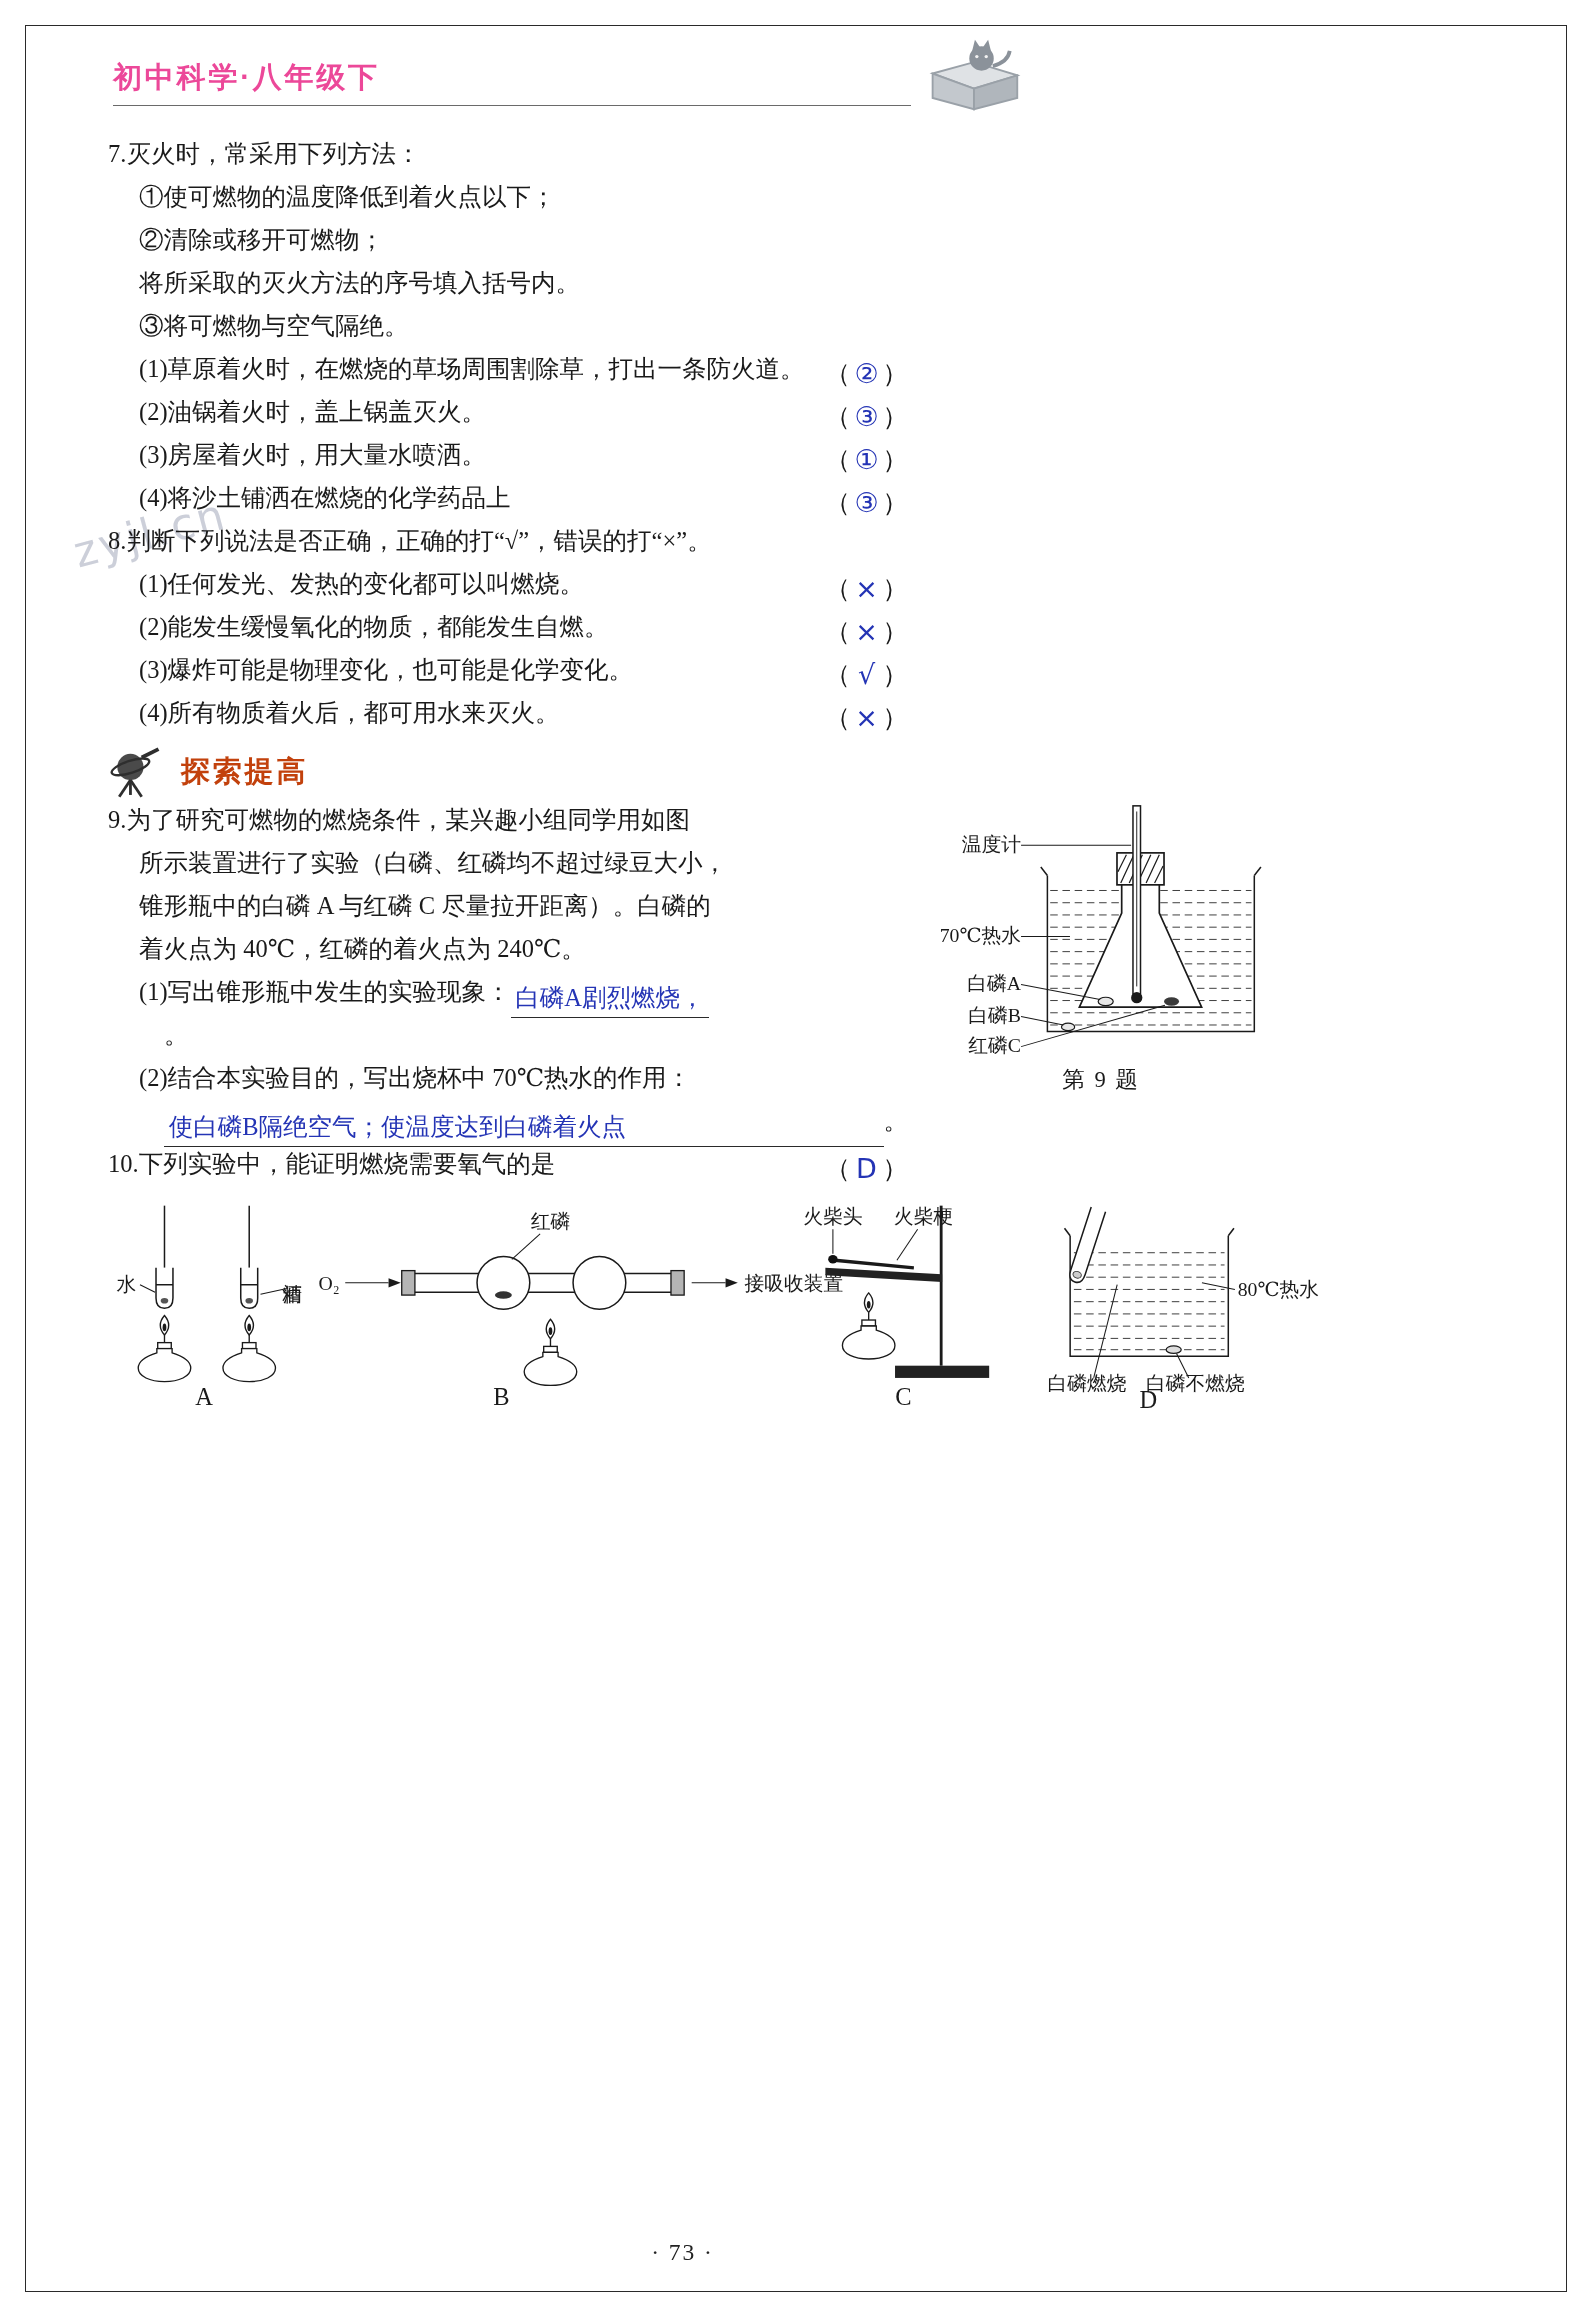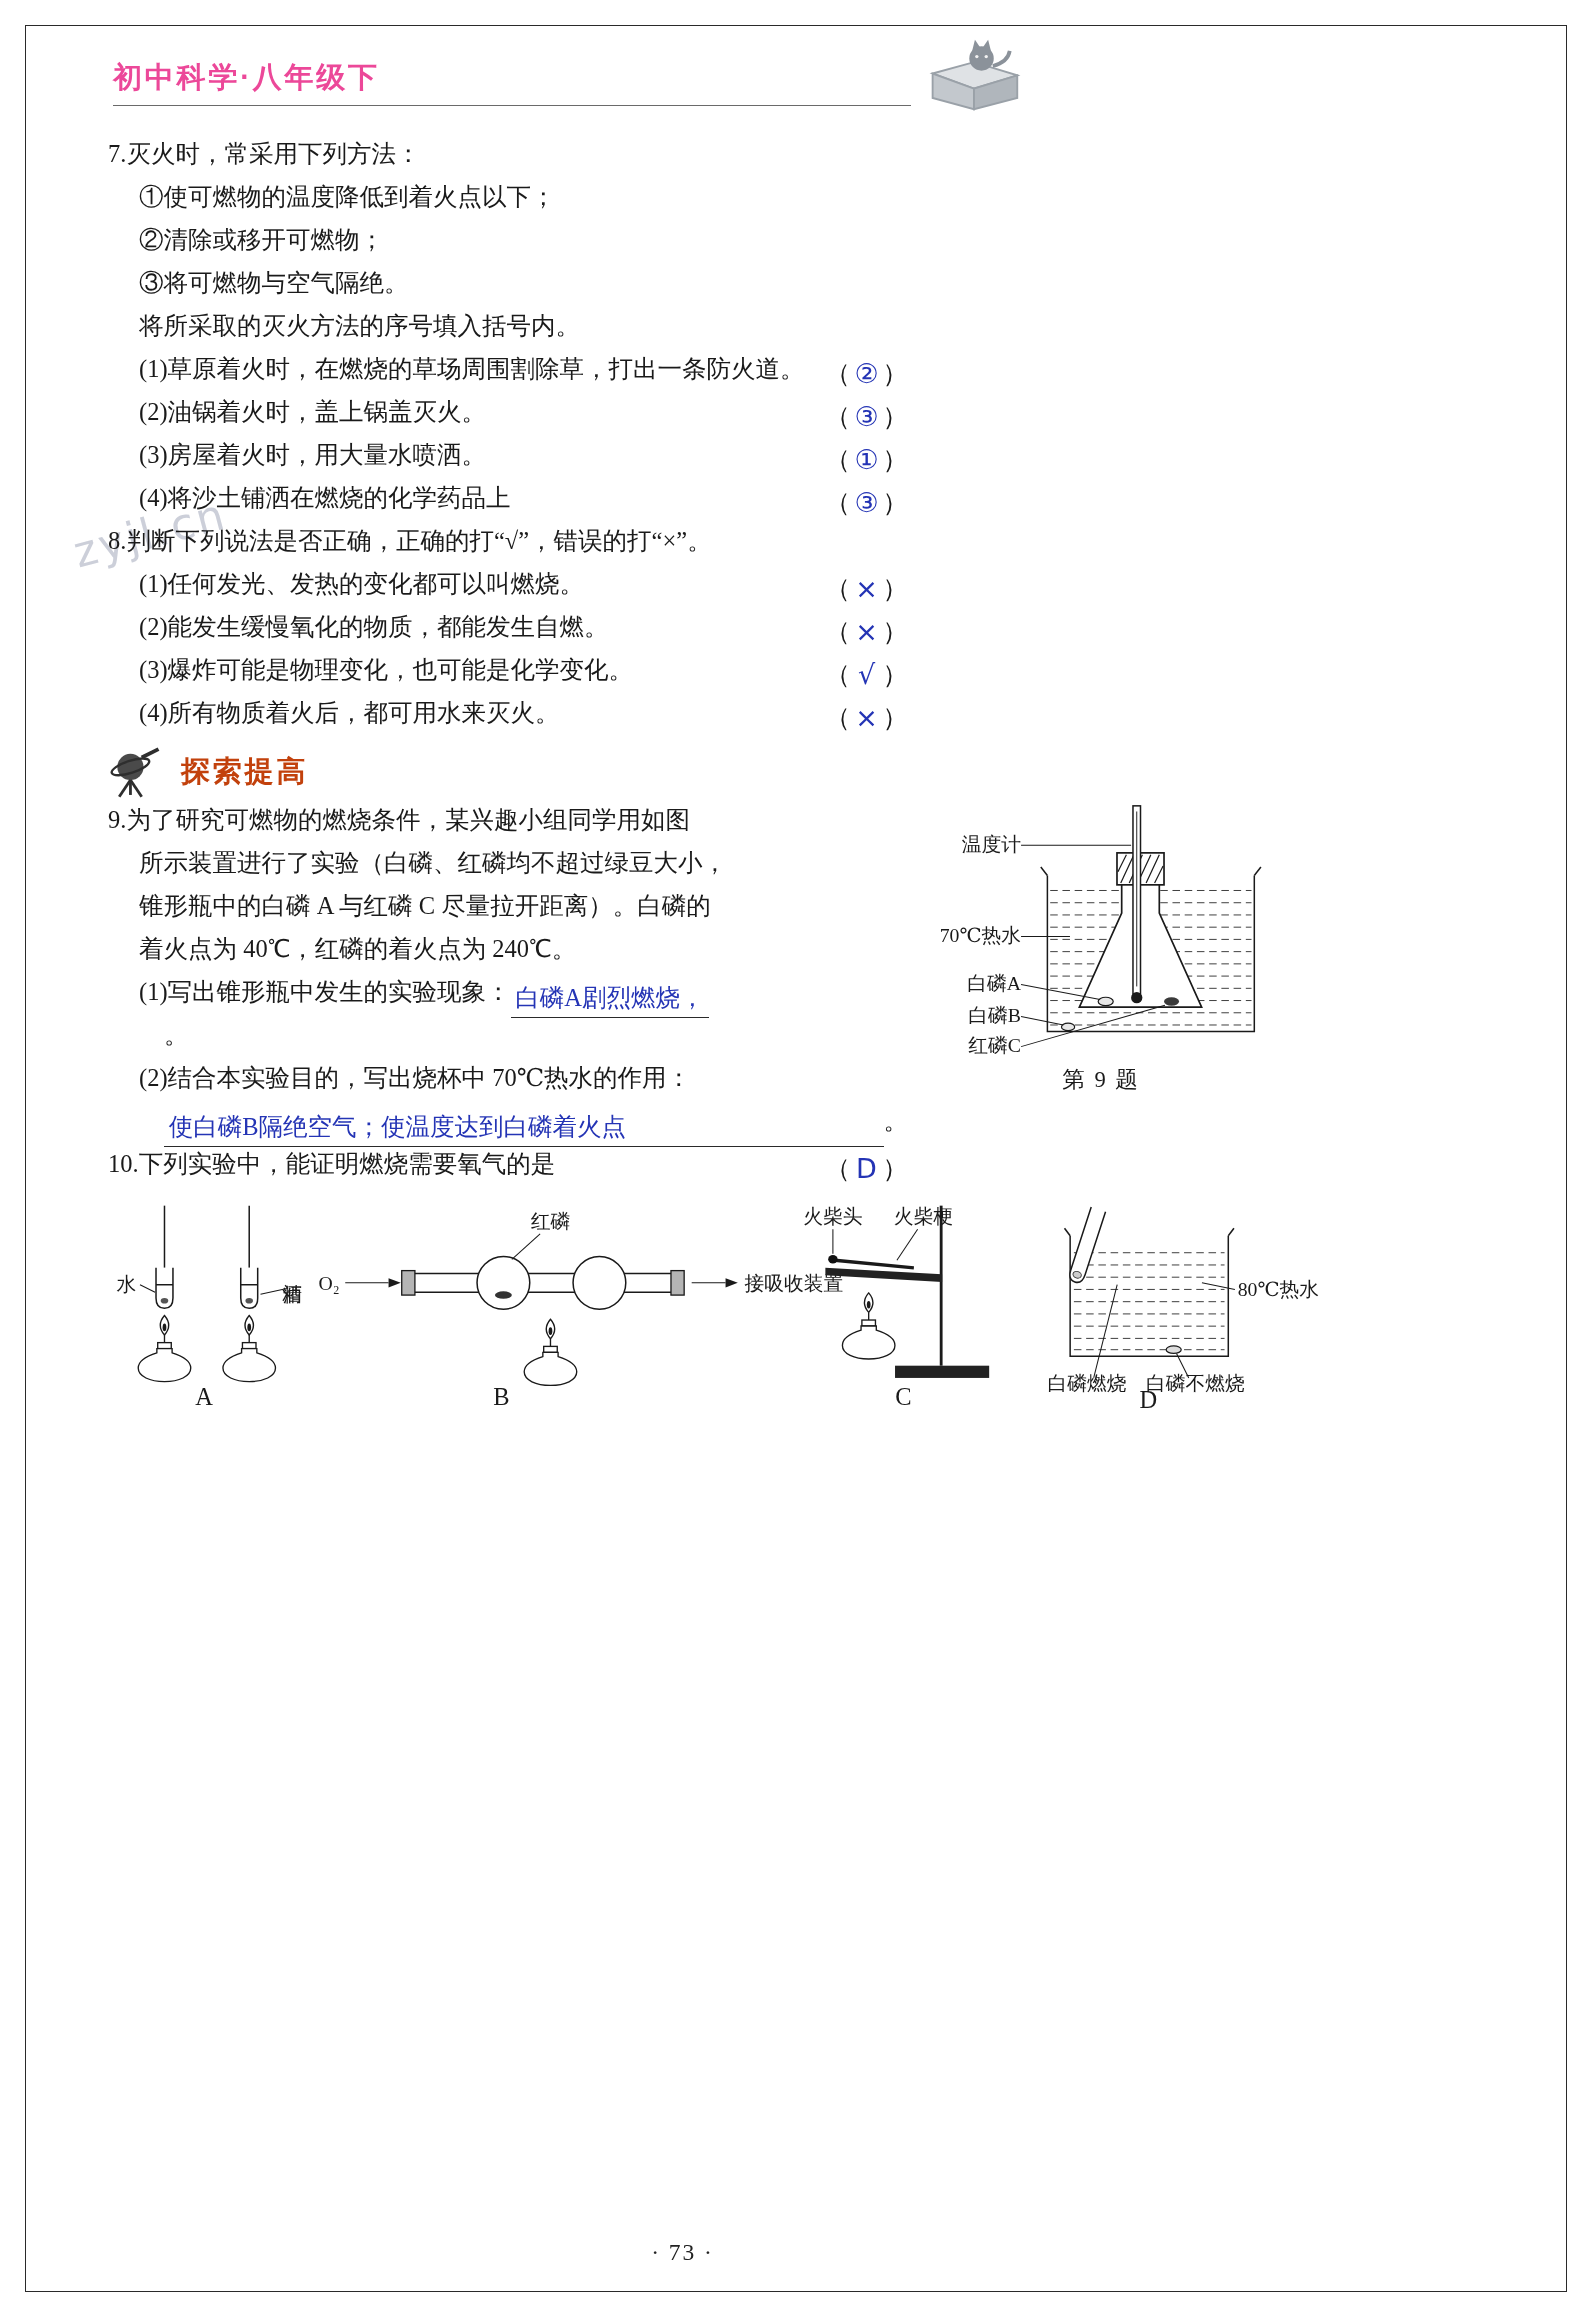--- a/index.html
+++ b/index.html
@@ -33,21 +33,21 @@
     color:#9aa0b4; opacity:.5;
     transform:rotate(-15deg);
     font-family:"DejaVu Sans",sans-serif;
   }
   
   .content { position:absolute; left:108px; top:137px; width:800px; }
   .row {
     height:43px; display:flex; 
     font-size:24.5px; white-space:nowrap; width:100%;
   }
-  .w-narrow { width:617px;font-family:Liberation Serif, serif; }
+  .w-narrow { width:617px; }
   .ind  { padding-left:31px; }
   .ind2 { padding-left:56px; }
   .grow { flex:1; }
   .bracket {
     margin-left:auto; width:83px; flex:none;
     display:flex; justify-content:space-between; align-items:center;
   }
   .paren { font-size:25.4px; color:#1a1a1a; }
   .ans {
     color:#2434b5; font-family:"DejaVu Sans","Liberation Sans",sans-serif;
@@ -116,24 +116,24 @@
     <div class="row">
       <span>7.灭火时，常采用下列方法：</span>
     </div>
     <div class="row">
       <span class="ind">①使可燃物的温度降低到着火点以下；</span>
     </div>
     <div class="row">
       <span class="ind">②清除或移开可燃物；</span>
     </div>
     <div class="row">
+      <span class="ind">将所采取的灭火方法的序号填入括号内。</span>
+    </div>
+    <div class="row">
       <span class="ind">③将可燃物与空气隔绝。</span>
-    </div>
-    <div class="row">
-      <span class="ind">将所采取的灭火方法的序号填入括号内。</span>
     </div>
 
     <div class="row">
       <span class="ind">(1)草原着火时，在燃烧的草场周围割除草，打出一条防火道。</span>
       <span class="bracket">
         <span class="paren">（</span>
         <span class="ans">②</span>
         <span class="paren">）</span>
       </span>
     </div>

